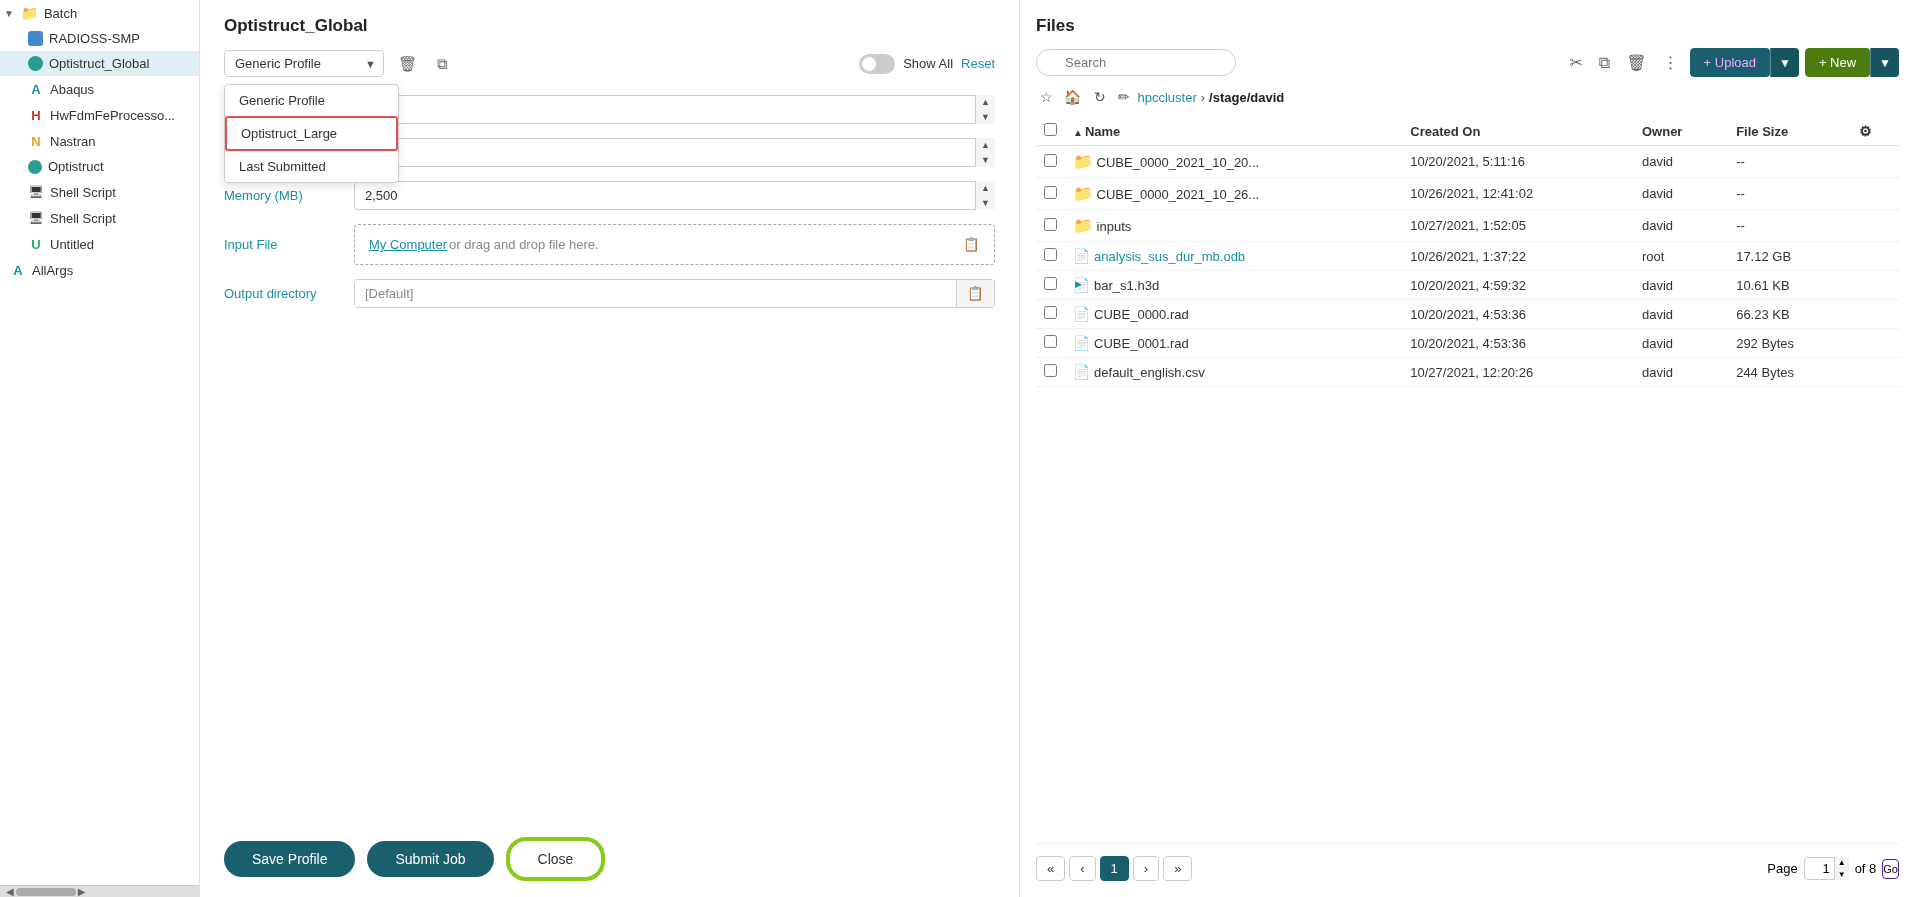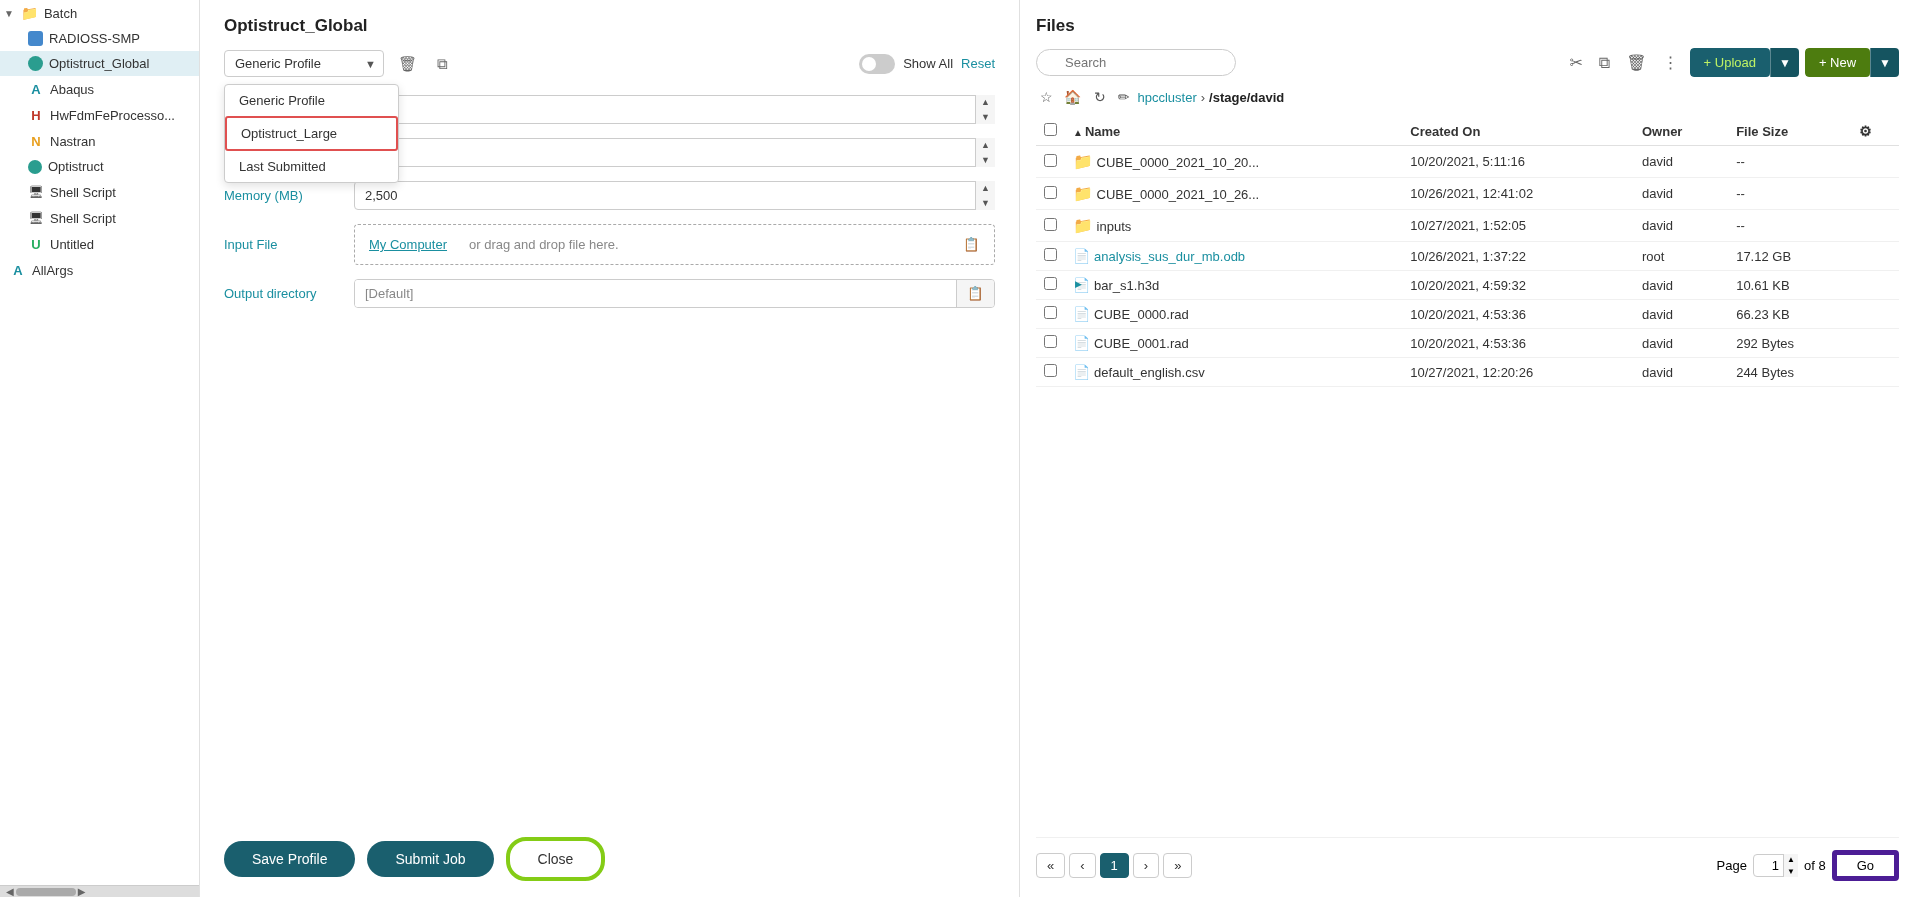--- a/index.html
+++ b/index.html
@@ -47,21 +47,21 @@
     
     .form-row { display: flex; align-items: center; margin-bottom: 14px; }
     .form-label { width: 130px; color: #1a8fa0; font-size: 13px; font-weight: 500; flex-shrink: 0; }
     .form-input-wrapper { flex: 1; position: relative; display: flex; align-items: center; }
     .form-input { border: 1px solid #ccc; border-radius: 4px; padding: 6px 30px 6px 10px; font-size: 13px; width: 100%; color: #333; background: #fff; }
     .spin-wrapper { position: relative; display: flex; align-items: center; width: 100%; }
     .spin-btns { position: absolute; right: 0; top: 0; bottom: 0; display: flex; flex-direction: column; border-left: 1px solid #ccc; }
     .spin-btn { flex: 1; background: #f5f5f5; border: none; border-radius: 0; cursor: pointer; font-size: 9px; padding: 0 5px; color: #555; }
 
     
-    .file-drop { border: 1px dashed #aaa; border-radius: 4px; padding: 12px 14px; display: flex; align-items: center; gap: 22px; color: #888; font-size: 13px; width: 100%; cursor: pointer; }
+    .file-drop { border: 1px dashed #aaa; border-radius: 4px; padding: 12px 14px; display: flex; align-items: center; gap: 2px; color: #888; font-size: 13px; width: 100%; cursor: pointer; }
     .file-link { color: #1a8fa0; text-decoration: underline; cursor: pointer; }
     .file-icon-btn { margin-left: auto; background: none; border: none; cursor: pointer; color: #666; }
 
     
     .output-row { display: flex; align-items: center; width: 100%; border: 1px solid #ccc; border-radius: 4px; overflow: hidden; gap: 11px; }
     .output-input { border: none; padding: 6px 10px; font-size: 13px; color: #888; flex: 1; outline: none; }
     .output-btn { background: #f5f5f5; border: none; border-left: 1px solid #ccc; padding: 6px 10px; cursor: pointer; color: #555; }
 
     
     .bottom-buttons { display: flex; gap: 12px; margin-top: auto; padding-top: 20px; align-items: center; }
@@ -70,42 +70,42 @@
 
     
     .files-panel { flex: 1; background: #fff; padding: 16px 16px; display: flex; flex-direction: column; overflow: hidden; }
     .files-header { font-size: 17px; font-weight: 700; color: #222; margin-bottom: 12px; }
     .files-toolbar { display: flex; align-items: center; gap: 8px; margin-bottom: 10px; }
     .search-input { border: 1px solid #ccc; border-radius: 20px; padding: 5px 12px 5px 28px; font-size: 13px; width: 200px; outline: none; position: relative; }
     .search-wrapper { position: relative; display: inline-block; }
     .search-icon-pos { position: absolute; left: 8px; top: 50%; transform: translateY(-50%); color: #888; font-size: 13px; }
     .toolbar-sep { margin-left: auto; display: flex; align-items: center; gap: 6px; }
     .icon-toolbar-btn { background: none; border: none; cursor: pointer; color: #666; font-size: 16px; padding: 4px 5px; }
-    .btn-upload { background: #1a5f6e; color: #bef264; border: none; border-radius: 4px; padding: 7px 14px; font-size: 13px; cursor: pointer; display: flex; align-items: center; gap: 4px; }
+    .btn-upload { background: #1a5f6e; color: #f0abfc; border: none; border-radius: 4px; padding: 7px 14px; font-size: 13px; cursor: pointer; display: flex; align-items: center; gap: 4px; }
     .btn-new { background: #4d7c0f; color: #fff; border: none; border-radius: 4px; padding: 7px 14px; font-size: 13px; cursor: pointer; display: flex; align-items: center; gap: 4px; }
     .btn-arrow { background: #155460; color: #fff; border: none; border-left: 1px solid rgba(255,255,255,0.3); padding: 7px 8px; font-size: 12px; cursor: pointer; }
 
     
     .breadcrumb-row { display: flex; align-items: center; gap: 4px; margin-bottom: 10px; font-size: 13px; }
     .breadcrumb-icon-btn { background: none; border: none; cursor: pointer; color: #555; font-size: 14px; padding: 2px 4px; }
     .breadcrumb-path { color: #1a8fa0; font-size: 13px; }
     .breadcrumb-sep { color: #555; }
     .breadcrumb-current { color: #222; font-weight: 600; }
 
     
     .file-table { width: 100%; border-collapse: collapse; font-size: 13px; }
     .file-table th { text-align: left; padding: 6px 8px; border-bottom: 1px solid #e0e0e0; color: #333; font-weight: 600; white-space: nowrap; }
     .file-table td { padding: 6px 8px; border-bottom: 1px solid #f0f0f0; color: #333; white-space: nowrap; }
     .file-table .checkbox { width: 20px; }
     .sort-icon { font-size: 10px; margin-right: 2px; }
     .gear-icon-th { font-size: 14px; cursor: pointer; }
     .page-btn { background: none; border: 1px solid #ccc; border-radius: 4px; padding: 4px 10px; cursor: pointer; color: #333; font-size: 13px; }
     .page-btn.active { background: #1a5f6e; color: #fff; border-color: #1a5f6e; }
     .page-input { border: 1px solid #ccc; border-radius: 4px; width: 45px; padding: 3px 5px; text-align: center; font-size: 13px; }
-    .go-btn { background: #fff; border: 5px solid #4c1d95; border-radius: 4px; padding: 3px 20px; cursor: pointer; font-size: 13px; }
+    .go-btn { background: #fff; border: 1px solid #4c1d95; border-radius: 4px; padding: 3px 0; cursor: pointer; font-size: 11px; }
 
     .files-table-wrapper { flex: 1; overflow-y: auto; }
     .pagination-row { display: flex; align-items: center; justify-content: space-between; padding-top: 12px; border-top: 1px solid #f0f0f0; }
     .pagination-left { display: flex; align-items: center; gap: 4px; }
     .pagination-right { display: flex; align-items: center; gap: 6px; }
     
     
     .sidebar-scroll { height: 12px; background: #ddd; border-top: 1px solid #ccc; display: flex; align-items: center; padding: 0 4px; }
     .scroll-thumb { width: 60px; height: 8px; background: #aaa; border-radius: 4px; cursor: pointer; }
     .scroll-arrow { background: none; border: none; cursor: pointer; color: #666; font-size: 10px; padding: 0 2px; }

